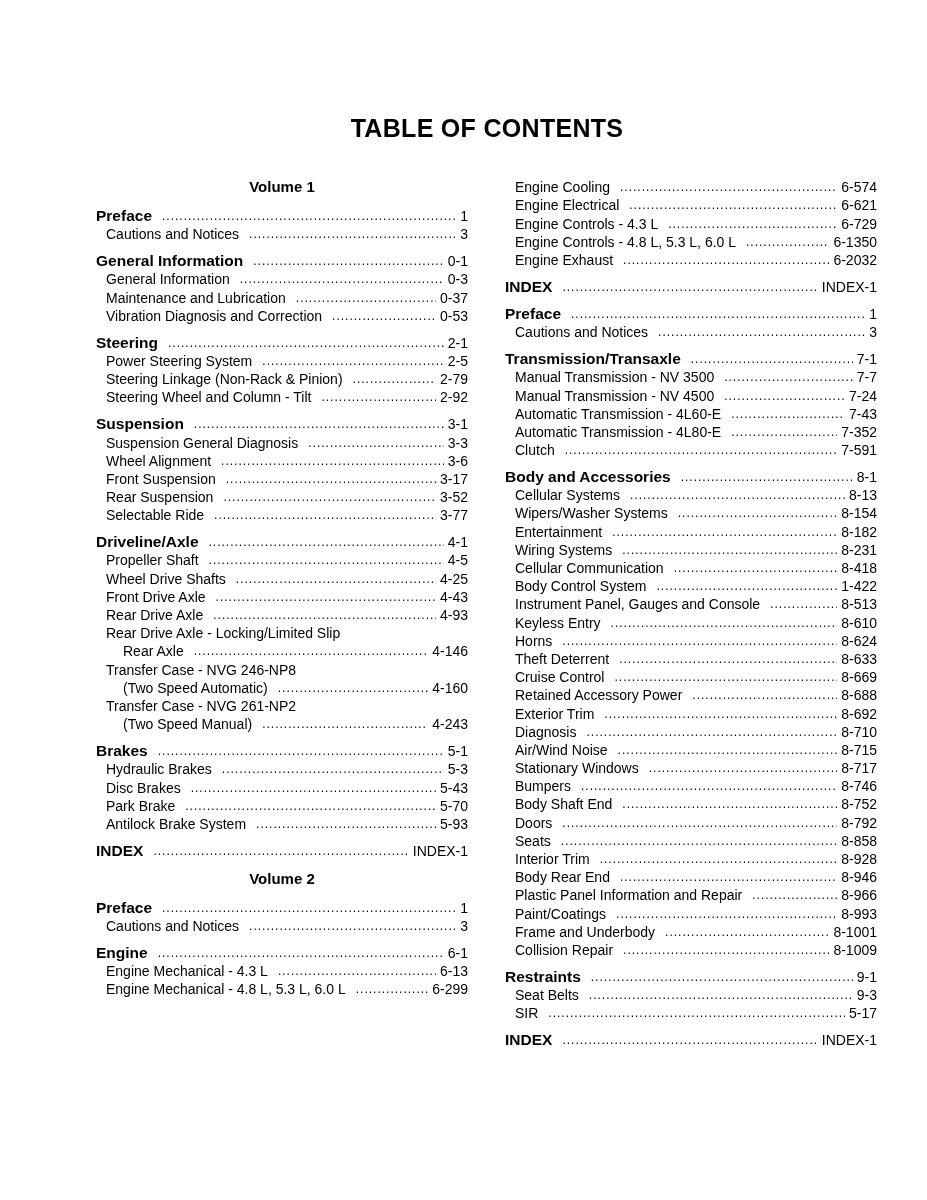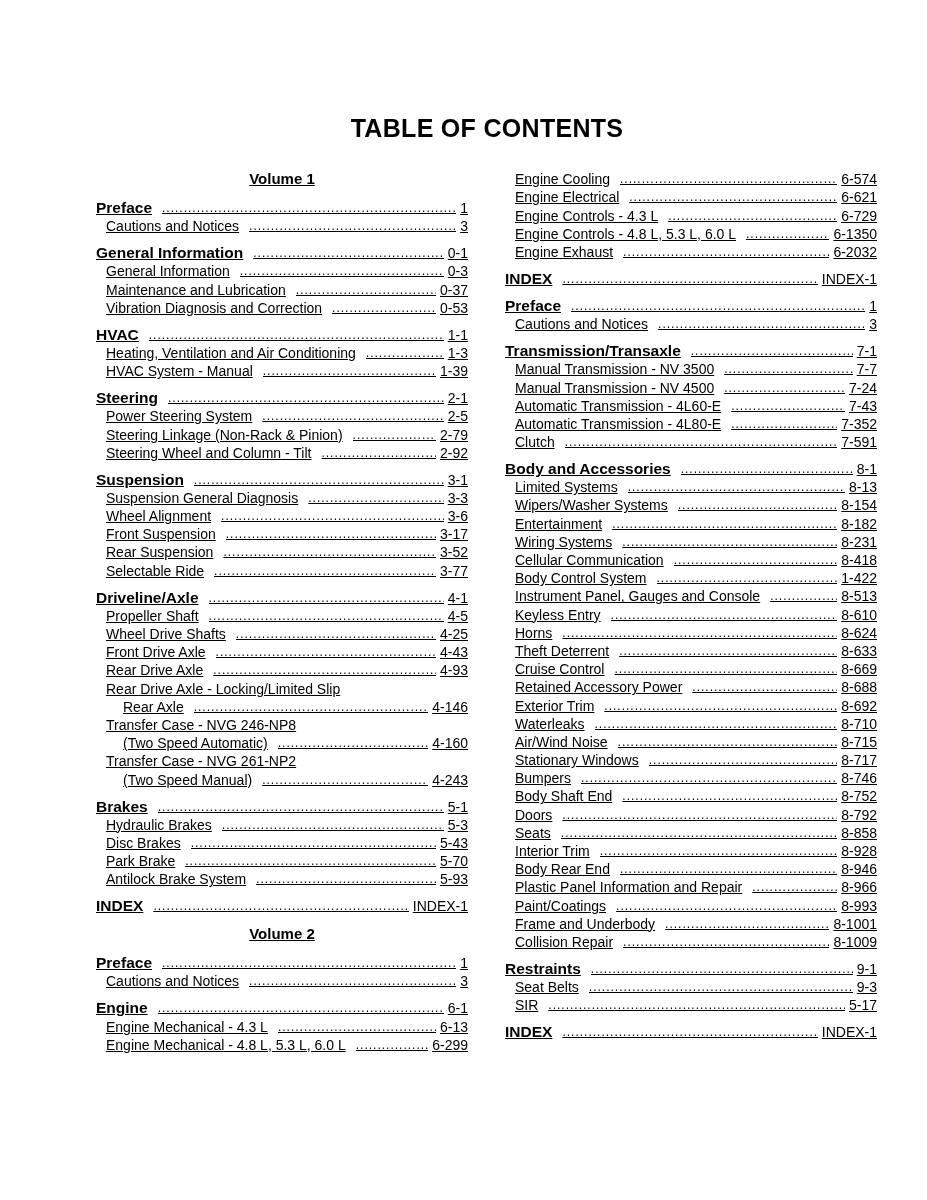--- a/index.html
+++ b/index.html
@@ -1,20 +1,20 @@
 <!DOCTYPE html>
 <html><head>
 <meta charset="utf-8">
 <style>
   html, body { margin: 0; padding: 0; background: #ffffff; }
   body { width: 927px; height: 1200px; position: relative; overflow: hidden;
          font-family: "Liberation Sans", sans-serif; color: #000; }
   .title { position: absolute; top: 114px; left: 0; width: 974px; text-align: center;
            font-weight: bold; font-size: 25px; letter-spacing: 0.3px; }
-  .col { position: absolute; top: 170px; width: 372px; text-decoration: underline; }
+  .col { position: absolute; top: 178px; width: 372px; }
   .col.left { left: 96px; }
   .col.right { left: 505px; }
   .vol { text-align: center; font-weight: bold; font-size: 15px; height: 18px; margin-bottom: 9px; }
   .vol.spaced { margin-top: 10px; }
   .section { margin-bottom: 7px; }
   .row { display: flex; align-items: flex-end; height: 18.2px; font-size: 14px; line-height: 18px; white-space: nowrap; }
   .row.head { font-weight: bold; font-size: 15.5px; height: 20px; }
   .row.sub { padding-left: 10px; }
   .row.cont { padding-left: 27px; }
   .row.wraponly { padding-left: 10px; }
@@ -61,37 +61,20 @@
           <span class="pg">0-37</span>
         </div>
         <div class="row sub">
           <span class="lbl">Vibration Diagnosis and Correction</span>
           <span class="dots"></span>
           <span class="pg">0-53</span>
         </div>
       </div>
       <div class="section">
         <div class="row head">
-          <span class="lbl">HVAC</span>
-          <span class="dots"></span>
-          <span class="pg">1-1</span>
-        </div>
-        <div class="row sub">
-          <span class="lbl">Heating, Ventilation and Air Conditioning</span>
-          <span class="dots"></span>
-          <span class="pg">1-3</span>
-        </div>
-        <div class="row sub">
-          <span class="lbl">HVAC System - Manual</span>
-          <span class="dots"></span>
-          <span class="pg">1-39</span>
-        </div>
-      </div>
-      <div class="section">
-        <div class="row head">
           <span class="lbl">Steering</span>
           <span class="dots"></span>
           <span class="pg">2-1</span>
         </div>
         <div class="row sub">
           <span class="lbl">Power Steering System</span>
           <span class="dots"></span>
           <span class="pg">2-5</span>
         </div>
         <div class="row sub">
@@ -339,21 +322,21 @@
           <span class="pg">7-591</span>
         </div>
       </div>
       <div class="section">
         <div class="row head">
           <span class="lbl">Body and Accessories</span>
           <span class="dots"></span>
           <span class="pg">8-1</span>
         </div>
         <div class="row sub">
-          <span class="lbl">Limited Systems</span>
+          <span class="lbl">Cellular Systems</span>
           <span class="dots"></span>
           <span class="pg">8-13</span>
         </div>
         <div class="row sub">
           <span class="lbl">Wipers/Washer Systems</span>
           <span class="dots"></span>
           <span class="pg">8-154</span>
         </div>
         <div class="row sub">
           <span class="lbl">Entertainment</span>
@@ -404,21 +387,21 @@
           <span class="lbl">Retained Accessory Power</span>
           <span class="dots"></span>
           <span class="pg">8-688</span>
         </div>
         <div class="row sub">
           <span class="lbl">Exterior Trim</span>
           <span class="dots"></span>
           <span class="pg">8-692</span>
         </div>
         <div class="row sub">
-          <span class="lbl">Waterleaks</span>
+          <span class="lbl">Diagnosis</span>
           <span class="dots"></span>
           <span class="pg">8-710</span>
         </div>
         <div class="row sub">
           <span class="lbl">Air/Wind Noise</span>
           <span class="dots"></span>
           <span class="pg">8-715</span>
         </div>
         <div class="row sub">
           <span class="lbl">Stationary Windows</span>

